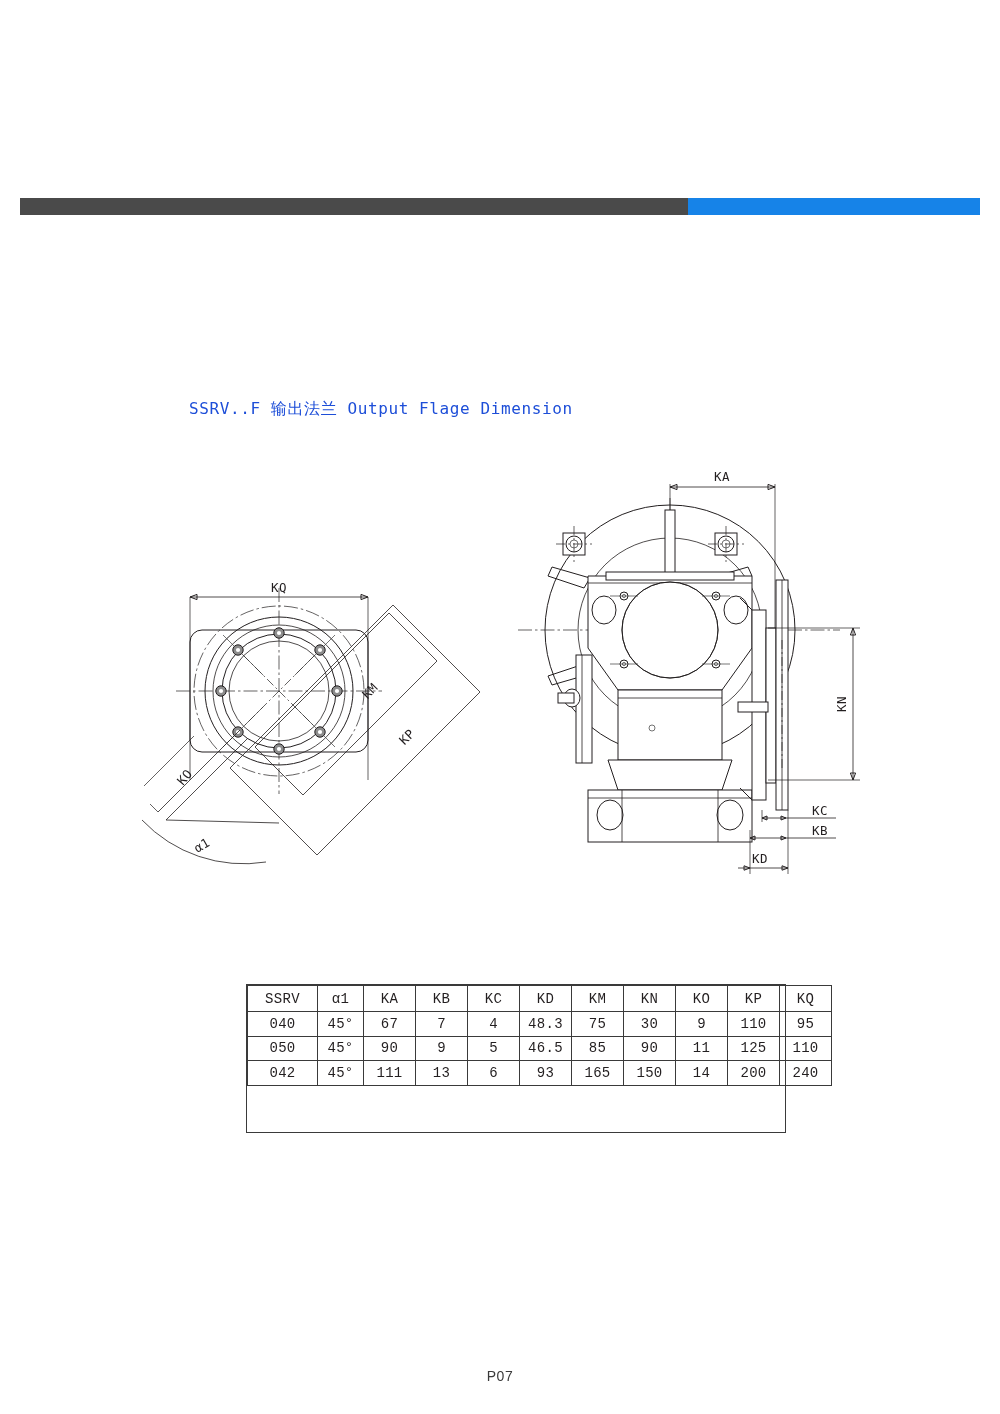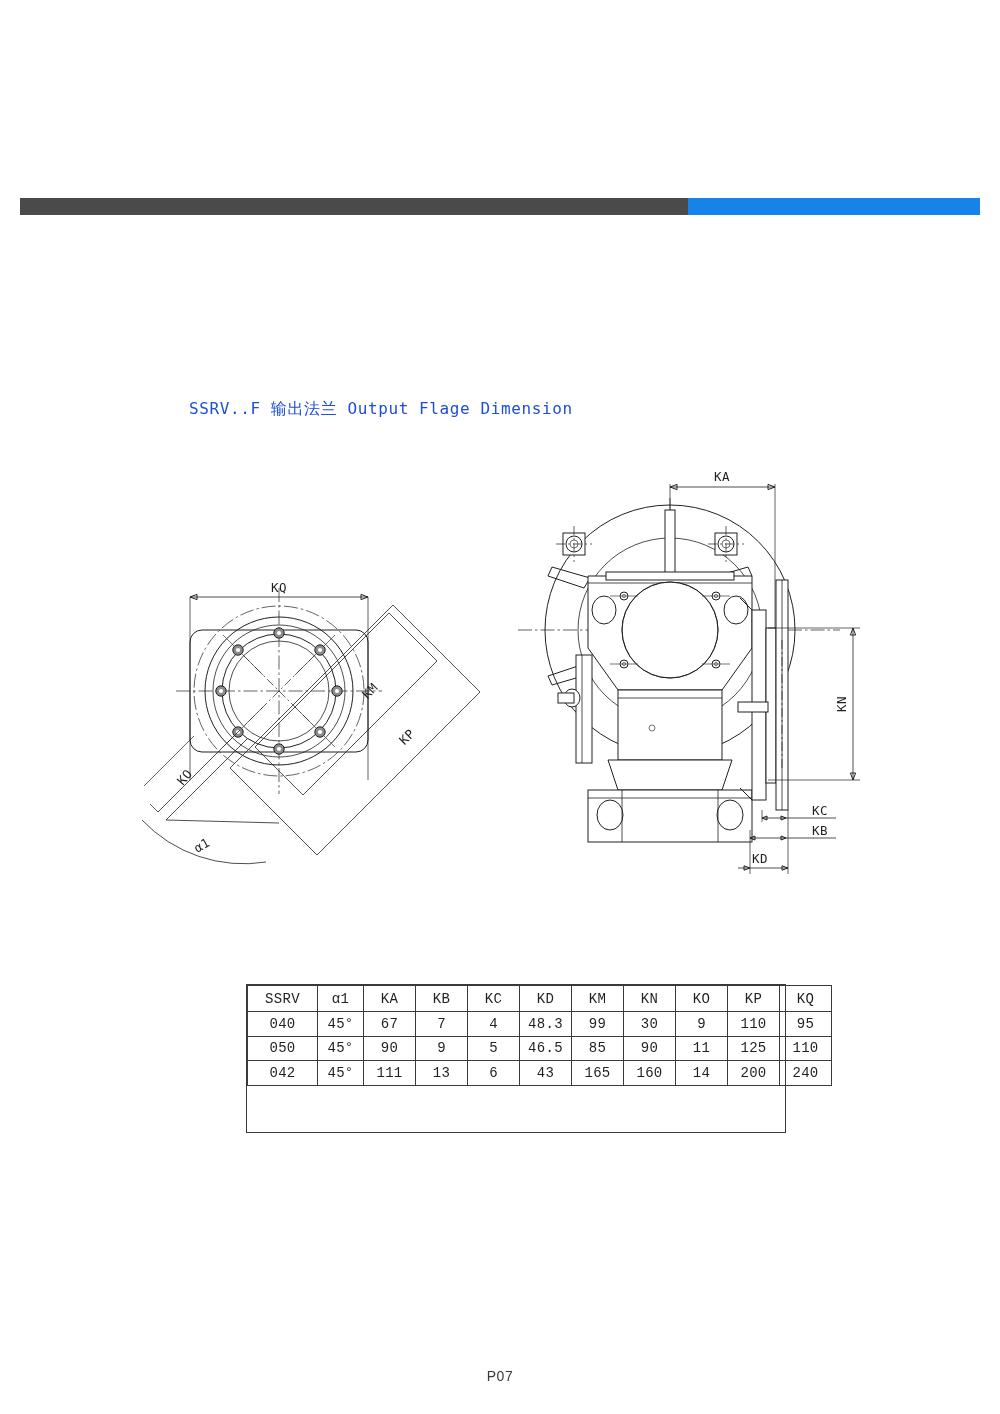--- a/index.html
+++ b/index.html
@@ -442,21 +442,21 @@
       </tr>
     </thead>
     <tbody>
       <tr>
         <td>040</td>
         <td>45°</td>
         <td>67</td>
         <td>7</td>
         <td>4</td>
         <td>48.3</td>
-        <td>99</td>
+        <td>75</td>
         <td>30</td>
         <td>9</td>
         <td>110</td>
         <td>95</td>
       </tr>
       <tr>
         <td>050</td>
         <td>45°</td>
         <td>90</td>
         <td>9</td>
@@ -467,23 +467,23 @@
         <td>11</td>
         <td>125</td>
         <td>110</td>
       </tr>
       <tr>
         <td>042</td>
         <td>45°</td>
         <td>111</td>
         <td>13</td>
         <td>6</td>
-        <td>43</td>
+        <td>93</td>
         <td>165</td>
-        <td>160</td>
+        <td>150</td>
         <td>14</td>
         <td>200</td>
         <td>240</td>
       </tr>
     </tbody>
   </table>
 </div>
 
 <div id="page-footer">P07</div>
 

